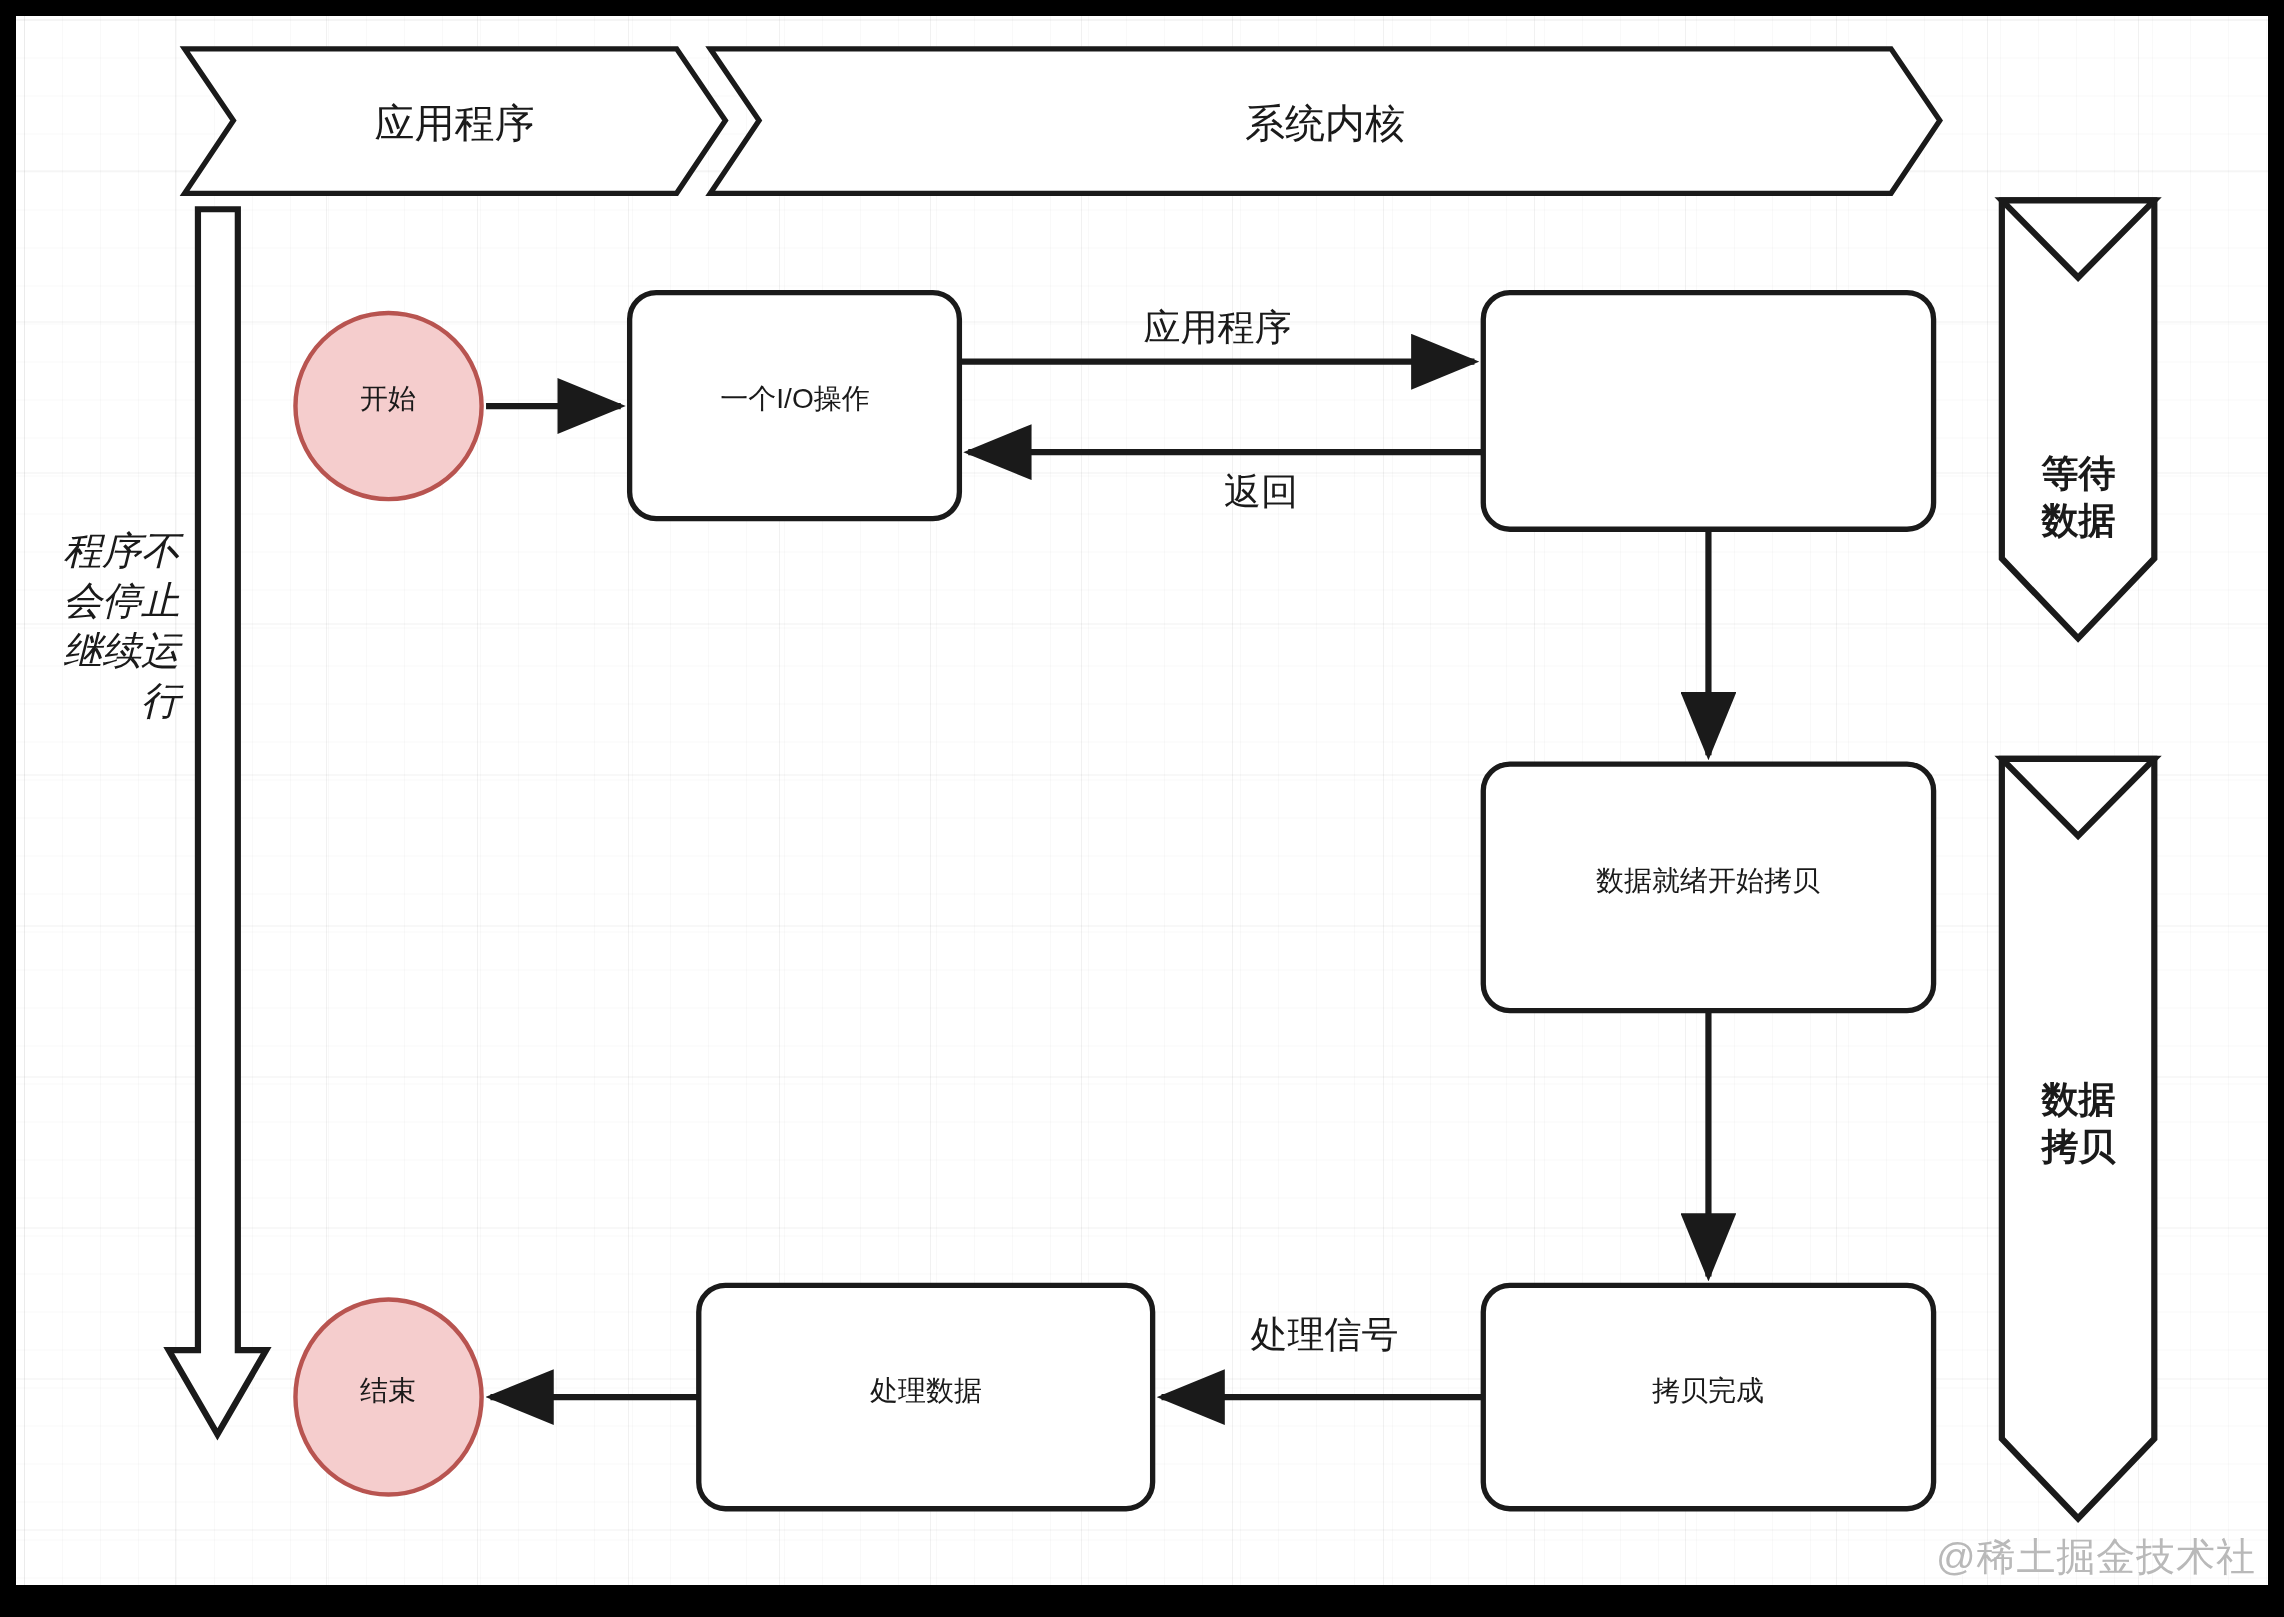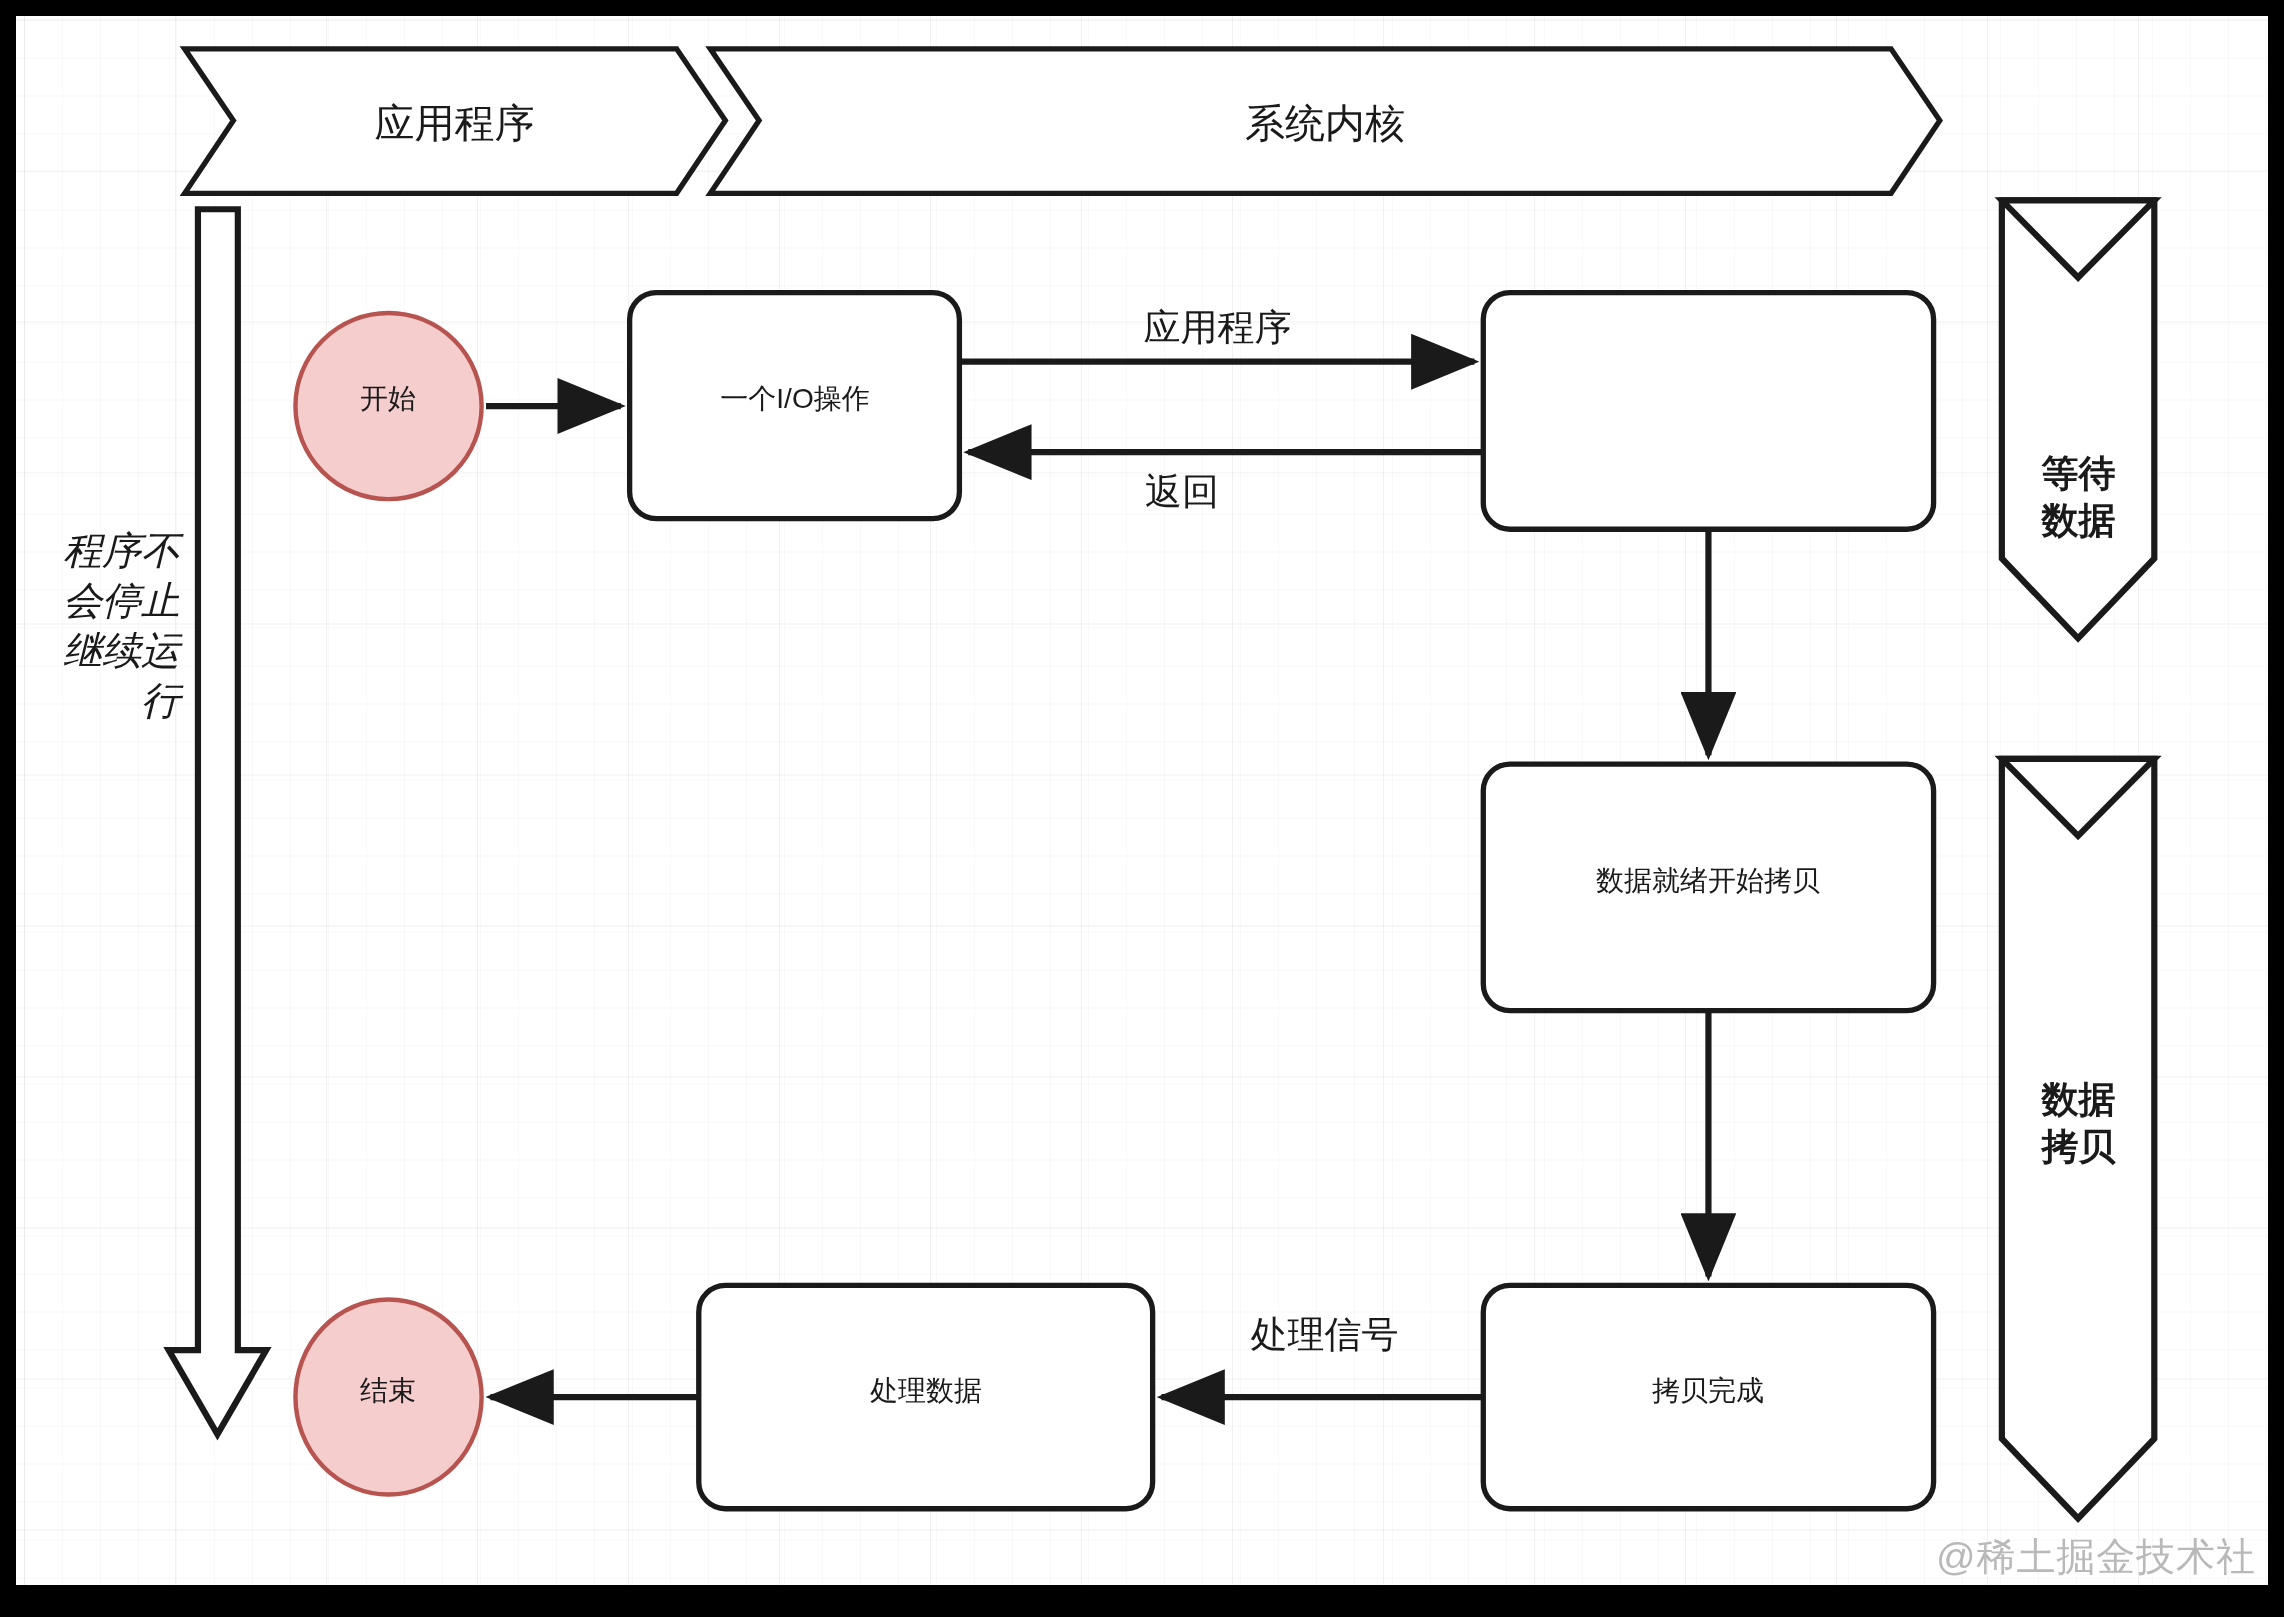--- a/index.html
+++ b/index.html
@@ -120,21 +120,21 @@
     <div class="lbl banner-text" style="left:743px; top:82px; width:1132px;">系统内核</div>
 
     <div class="lbl node-text" style="left:279px; top:365px; width:186px;">开始</div>
     <div class="lbl node-text" style="left:614px; top:365px; width:330px;">一个I/O操作</div>
     <div class="lbl node-text" style="left:1467px; top:1357px; width:450px;">拷贝完成</div>
     <div class="lbl node-text" style="left:1467px; top:847px; width:450px;">数据就绪开始拷贝</div>
     <div class="lbl node-text" style="left:683px; top:1357px; width:454px;">处理数据</div>
     <div class="lbl node-text" style="left:279px; top:1357px; width:186px;">结束</div>
 
     <div class="lbl edge-text" style="left:1055px; top:288px; width:293px;">应用程序</div>
-    <div class="lbl edge-text" style="left:1033px; top:452px; width:266px;">返回</div>
+    <div class="lbl edge-text" style="left:1112px; top:452px; width:266px;">返回</div>
     <div class="lbl edge-text" style="left:1162px; top:1295px; width:293px;">处理信号</div>
 
     <div class="lbl chev-text" style="left:1986px; top:434px; width:153px;">等待
 数据</div>
     <div class="lbl chev-text" style="left:1986px; top:1060px; width:153px;">数据
 拷贝</div>
 
     <div class="lbl side-text" style="left:8.9px; top:510px; width:155px; text-align:right;font-style:italic;">程序不
 会停止
 继续运

